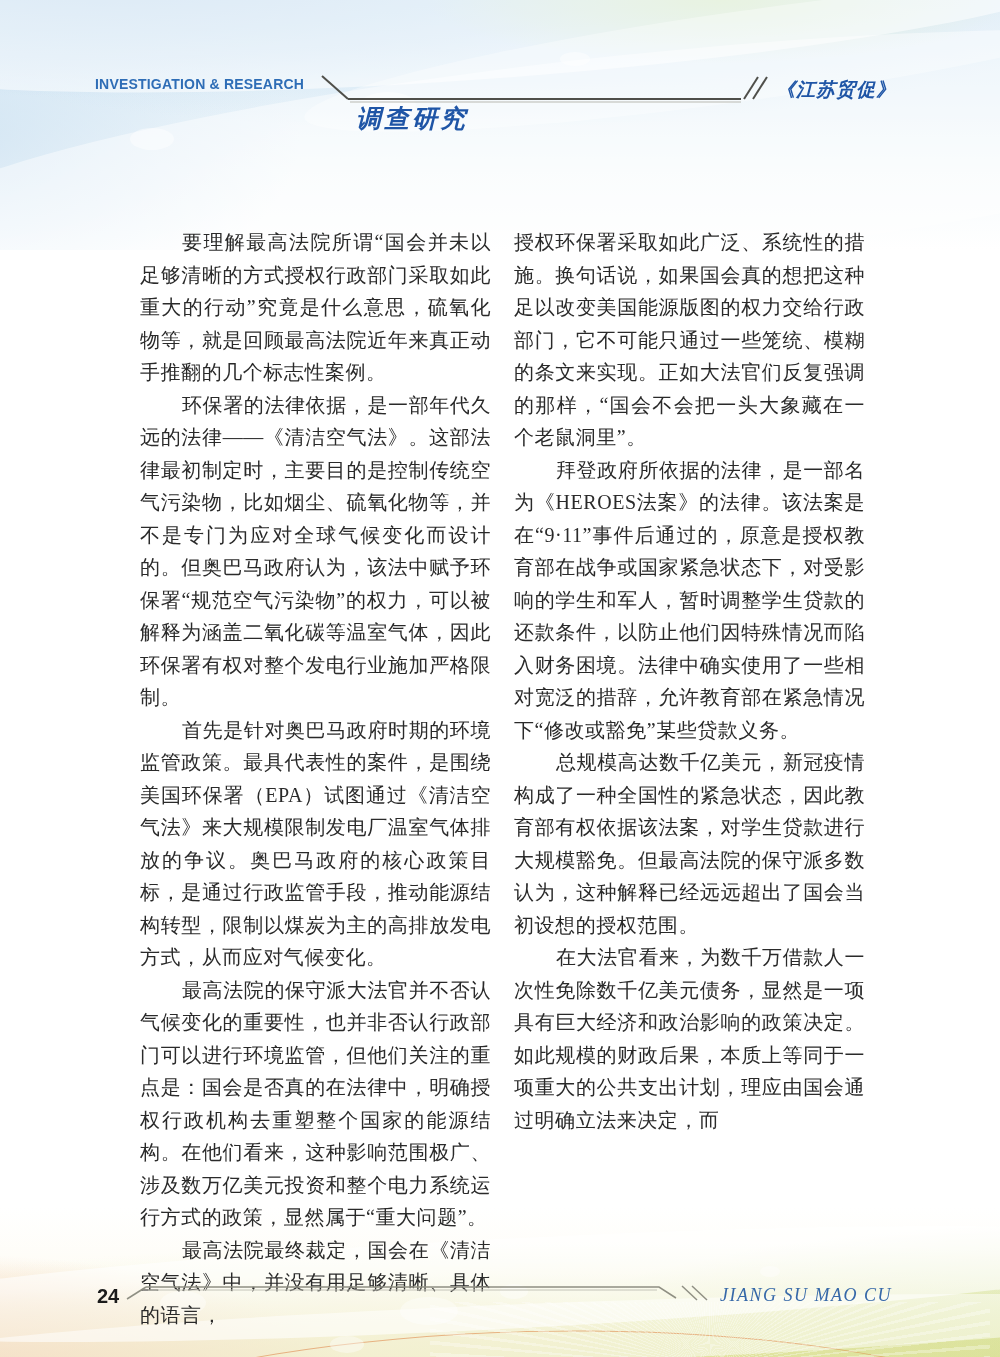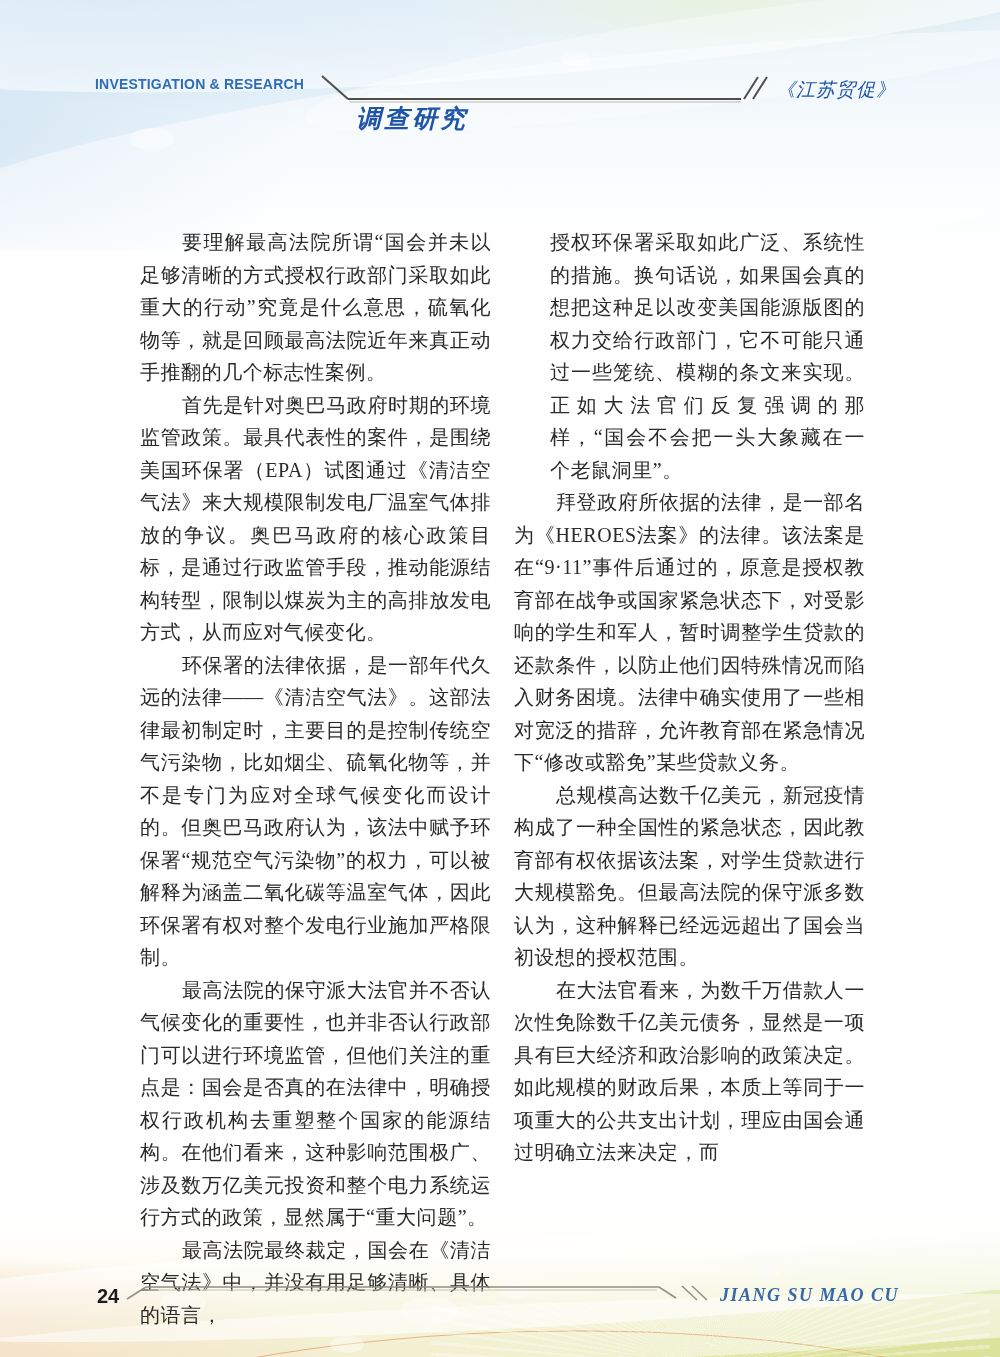--- a/index.html
+++ b/index.html
@@ -76,52 +76,52 @@
     font-size: 14px; font-weight: 700; letter-spacing: 0.2px;
     color: #2e6db6;
   }
   .hdr-cn {
     position: absolute; left: 356px; top: 70px;
     font-size: 25px; font-weight: 700; font-style: italic;
     color: #1f55a6; letter-spacing: 3px; margin-top: 32px;
   }
   .hdr-logo {
     position: absolute; left: 776px; top: 77px;
-    font-size: 19px; font-weight: 400; font-style: italic;
+    font-size: 19px; font-weight: 700; font-style: italic;
     color: #1f55a6; letter-spacing: 1px;
   }
   .hdr-svg, .ftr-svg { position: absolute; left: 0; pointer-events: none; }
   .hdr-svg { top: 0; }
   .ftr-svg { top: 1270px; }
 
   
   .content {
     position: absolute; left: 140px; top: 226px; width: 726px;
     display: flex; gap: 23px;
   }
   .col { width: 351px; }
   .col p {
     margin: 0;
     font-size: 20px; line-height: 32.5px;
     color: #2a2a2a;
     text-align: justify;
     letter-spacing: 0.55px;
     text-indent: 2.1em;
   }
-  .col p.no-indent { text-indent: 0; margin-left: 36px; }
+  .col p.no-indent { text-indent: 0; }
 
   
   .page-num {
     position: absolute; left: 97px; top: 1285px;
     font-family: "Liberation Sans", sans-serif;
     font-size: 20px; font-weight: 600; color: #1c1c1c;
   }
   .ftr-journal {
     position: absolute; left: 720px; top: 1285px;
-    font-size: 18px; font-style: italic; font-weight: 700;
+    font-size: 18px; font-style: italic; font-weight: 400;
     color: #3668a8; letter-spacing: 1.5px;
   }
 </style>
 </head>
 <body>
 
 <div class="page">
 
   <div class="top-bg">
     <div class="streak s1"></div>
@@ -154,22 +154,22 @@
       <path d="M744,99 L758,77" stroke="#4f4f4a" stroke-width="2" fill="none"></path>
       <path d="M753,99 L767,77" stroke="#4f4f4a" stroke-width="2" fill="none"></path>
     </svg>
     <span class="hdr-cn">调查研究</span>
     <span class="hdr-logo">《江苏贸促》</span>
   </header>
 
   <main class="content">
     <div class="col">
       <p>要理解最高法院所谓“国会并未以足够清晰的方式授权行政部门采取如此重大的行动”究竟是什么意思，硫氧化物等，就是回顾最高法院近年来真正动手推翻的几个标志性案例。</p>
+      <p>环保署的法律依据，是一部年代久远的法律——《清洁空气法》。这部法律最初制定时，主要目的是控制传统空气污染物，比如烟尘、硫氧化物等，并不是专门为应对全球气候变化而设计的。但奥巴马政府认为，该法中赋予环保署“规范空气污染物”的权力，可以被解释为涵盖二氧化碳等温室气体，因此环保署有权对整个发电行业施加严格限制。</p>
       <p>首先是针对奥巴马政府时期的环境监管政策。最具代表性的案件，是围绕美国环保署（EPA）试图通过《清洁空气法》来大规模限制发电厂温室气体排放的争议。奥巴马政府的核心政策目标，是通过行政监管手段，推动能源结构转型，限制以煤炭为主的高排放发电方式，从而应对气候变化。</p>
-      <p>环保署的法律依据，是一部年代久远的法律——《清洁空气法》。这部法律最初制定时，主要目的是控制传统空气污染物，比如烟尘、硫氧化物等，并不是专门为应对全球气候变化而设计的。但奥巴马政府认为，该法中赋予环保署“规范空气污染物”的权力，可以被解释为涵盖二氧化碳等温室气体，因此环保署有权对整个发电行业施加严格限制。</p>
       <p>最高法院的保守派大法官并不否认气候变化的重要性，也并非否认行政部门可以进行环境监管，但他们关注的重点是：国会是否真的在法律中，明确授权行政机构去重塑整个国家的能源结构。在他们看来，这种影响范围极广、涉及数万亿美元投资和整个电力系统运行方式的政策，显然属于“重大问题”。</p>
       <p>最高法院最终裁定，国会在《清洁空气法》中，并没有用足够清晰、具体的语言，</p>
     </div>
     <div class="col">
       <p class="no-indent">授权环保署采取如此广泛、系统性的措施。换句话说，如果国会真的想把这种足以改变美国能源版图的权力交给行政部门，它不可能只通过一些笼统、模糊的条文来实现。正如大法官们反复强调的那样，“国会不会把一头大象藏在一个老鼠洞里”。</p>
       <p>拜登政府所依据的法律，是一部名为《HEROES法案》的法律。该法案是在“9·11”事件后通过的，原意是授权教育部在战争或国家紧急状态下，对受影响的学生和军人，暂时调整学生贷款的还款条件，以防止他们因特殊情况而陷入财务困境。法律中确实使用了一些相对宽泛的措辞，允许教育部在紧急情况下“修改或豁免”某些贷款义务。</p>
       <p>总规模高达数千亿美元，新冠疫情构成了一种全国性的紧急状态，因此教育部有权依据该法案，对学生贷款进行大规模豁免。但最高法院的保守派多数认为，这种解释已经远远超出了国会当初设想的授权范围。</p>
       <p>在大法官看来，为数千万借款人一次性免除数千亿美元债务，显然是一项具有巨大经济和政治影响的政策决定。如此规模的财政后果，本质上等同于一项重大的公共支出计划，理应由国会通过明确立法来决定，而</p>
     </div>
   </main>

